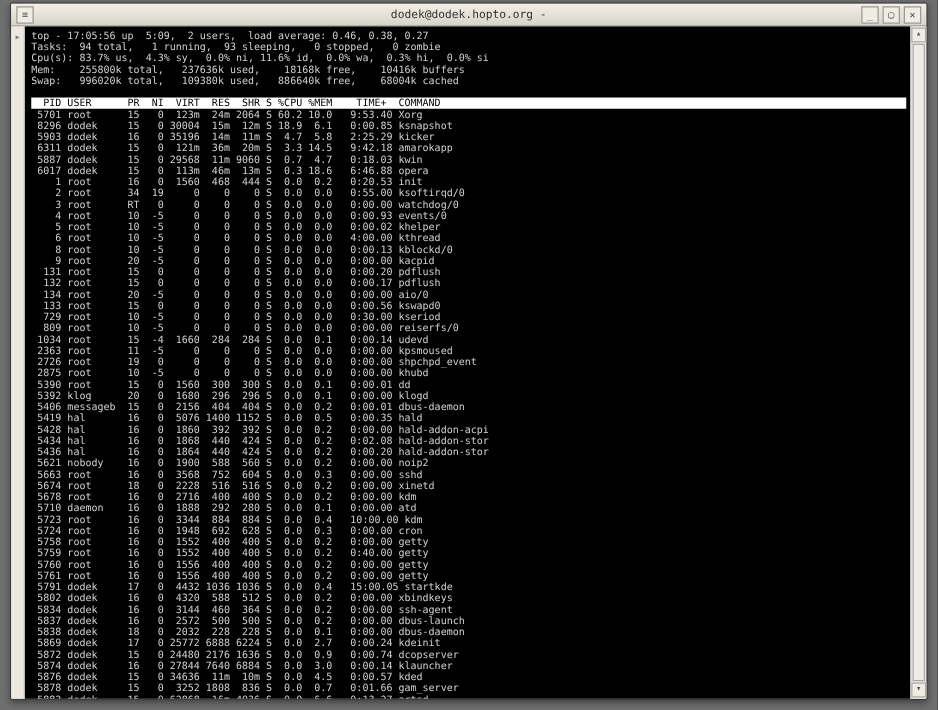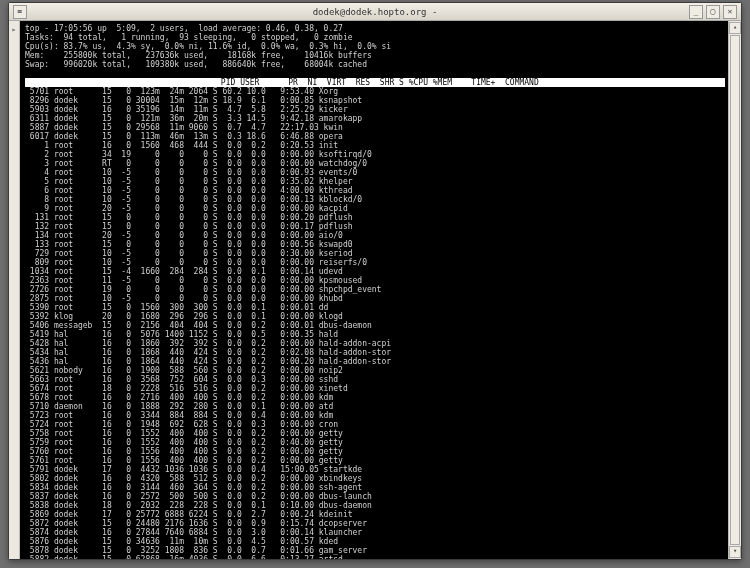--- a/index.html
+++ b/index.html
@@ -7,21 +7,21 @@
   .window { position:absolute; left:8px; top:2px; right:8px; bottom:8px; background:#ebe7df; border:1px solid #3a3a3a; border-radius:2px; box-shadow:0 2px 6px rgba(0,0,0,.4); display:flex; flex-direction:column; }
   .titlebar { height:17px; background:linear-gradient(#f3efe7,#d9d4c9); border-bottom:1px solid #aaa; display:flex; align-items:center; position:relative; font-size:9px; color:#333; }
   .titlebar .left-icons { position:absolute; left:4px; display:flex; gap:4px; }
   .titlebar .right-icons { position:absolute; right:4px; display:flex; gap:3px; }
   .titlebar .title { margin:0 auto; }
   .tb-btn { width:12px; height:12px; border:1px solid #999; background:#efece4; display:flex; align-items:center; justify-content:center; font-size:8px; line-height:8px; color:#444; cursor:pointer; }
   .left-handle { width:10px; background:#ece8df; border-right:1px solid #bbb; display:flex; align-items:flex-start; justify-content:center; padding-top:4px; }
   .left-handle span { font-size:8px; color:#777; }
   .body { flex:1; display:flex; min-height:0; }
   .term { flex:1; background:#000; color:#d0d0d0; font-size:8px; line-height:9px; padding:3px 3px 6px 5px; white-space:pre; overflow:hidden; letter-spacing:0; }
-  .hdr-row { background:#fff; color:#000; display:inline-block; width:100%;text-align:center; }
+  .hdr-row { background:#fff; color:#000; display:inline-block; width:100%; }
   .scrollbar { width:12px; background:#ece8df; border-left:1px solid #bbb; display:flex; flex-direction:column; align-items:center; }
   .sb-btn { width:10px; height:10px; background:#efece4; border:1px solid #aaa; margin:1px 0; font-size:7px; line-height:8px; text-align:center; cursor:pointer; color:#555; }
   .sb-track { flex:1; width:10px; background:#e2ded6; position:relative; }
   .sb-thumb { position:absolute; top:0; left:0; right:0; height:100%; background:#efece4; border:1px solid #aaa; box-sizing:border-box; }
 </style>
 </head>
 <body>
 
 <div class="desktop">
   <div class="window">
@@ -44,27 +44,27 @@
 Tasks:  94 total,   1 running,  93 sleeping,   0 stopped,   0 zombie
 Cpu(s): 83.7% us,  4.3% sy,  0.0% ni, 11.6% id,  0.0% wa,  0.3% hi,  0.0% si
 Mem:    255800k total,   237636k used,    18168k free,    10416k buffers
 Swap:   996020k total,   109380k used,   886640k free,    68004k cached
 
 <span class="hdr-row">  PID USER      PR  NI  VIRT  RES  SHR S %CPU %MEM    TIME+  COMMAND</span>
 <span> 5701 root      15   0  123m  24m 2064 S 60.2 10.0   9:53.40 Xorg</span>
 <span> 8296 dodek     15   0 30004  15m  12m S 18.9  6.1   0:00.85 ksnapshot</span>
 <span> 5903 dodek     16   0 35196  14m  11m S  4.7  5.8   2:25.29 kicker</span>
 <span> 6311 dodek     15   0  121m  36m  20m S  3.3 14.5   9:42.18 amarokapp</span>
-<span> 5887 dodek     15   0 29568  11m 9060 S  0.7  4.7   22:17.03 kwin</span>
+<span> 5887 dodek     15   0 29568  11m 9060 S  0.7  4.7   0:18.03 kwin</span>
 <span> 6017 dodek     15   0  113m  46m  13m S  0.3 18.6   6:46.88 opera</span>
 <span>    1 root      16   0  1560  468  444 S  0.0  0.2   0:20.53 init</span>
-<span>    2 root      34  19     0    0    0 S  0.0  0.0   0:00.00 ksoftirqd/0</span>
+<span>    2 root      34  19     0    0    0 S  0.0  0.0   0:55.00 ksoftirqd/0</span>
 <span>    3 root      RT   0     0    0    0 S  0.0  0.0   0:00.00 watchdog/0</span>
 <span>    4 root      10  -5     0    0    0 S  0.0  0.0   0:00.93 events/0</span>
-<span>    5 root      10  -5     0    0    0 S  0.0  0.0   0:35.02 khelper</span>
+<span>    5 root      10  -5     0    0    0 S  0.0  0.0   0:00.02 khelper</span>
 <span>    6 root      10  -5     0    0    0 S  0.0  0.0   4:00.00 kthread</span>
 <span>    8 root      10  -5     0    0    0 S  0.0  0.0   0:00.13 kblockd/0</span>
 <span>    9 root      20  -5     0    0    0 S  0.0  0.0   0:00.00 kacpid</span>
 <span>  131 root      15   0     0    0    0 S  0.0  0.0   0:00.20 pdflush</span>
 <span>  132 root      15   0     0    0    0 S  0.0  0.0   0:00.17 pdflush</span>
 <span>  134 root      20  -5     0    0    0 S  0.0  0.0   0:00.00 aio/0</span>
 <span>  133 root      15   0     0    0    0 S  0.0  0.0   0:00.56 kswapd0</span>
 <span>  729 root      10  -5     0    0    0 S  0.0  0.0   0:30.00 kseriod</span>
 <span>  809 root      10  -5     0    0    0 S  0.0  0.0   0:00.00 reiserfs/0</span>
 <span> 1034 root      15  -4  1660  284  284 S  0.0  0.1   0:00.14 udevd</span>
@@ -76,33 +76,33 @@
 <span> 5406 messageb  15   0  2156  404  404 S  0.0  0.2   0:00.01 dbus-daemon</span>
 <span> 5419 hal       16   0  5076 1400 1152 S  0.0  0.5   0:00.35 hald</span>
 <span> 5428 hal       16   0  1860  392  392 S  0.0  0.2   0:00.00 hald-addon-acpi</span>
 <span> 5434 hal       16   0  1868  440  424 S  0.0  0.2   0:02.08 hald-addon-stor</span>
 <span> 5436 hal       16   0  1864  440  424 S  0.0  0.2   0:00.20 hald-addon-stor</span>
 <span> 5621 nobody    16   0  1900  588  560 S  0.0  0.2   0:00.00 noip2</span>
 <span> 5663 root      16   0  3568  752  604 S  0.0  0.3   0:00.00 sshd</span>
 <span> 5674 root      18   0  2228  516  516 S  0.0  0.2   0:00.00 xinetd</span>
 <span> 5678 root      16   0  2716  400  400 S  0.0  0.2   0:00.00 kdm</span>
 <span> 5710 daemon    16   0  1888  292  280 S  0.0  0.1   0:00.00 atd</span>
-<span> 5723 root      16   0  3344  884  884 S  0.0  0.4   0:00.00 kdm</span>
+<span> 5723 root      16   0  3344  884  884 S  0.0  0.4   10:00.00 kdm</span>
 <span> 5724 root      16   0  1948  692  628 S  0.0  0.3   0:00.00 cron</span>
 <span> 5758 root      16   0  1552  400  400 S  0.0  0.2   0:00.00 getty</span>
 <span> 5759 root      16   0  1552  400  400 S  0.0  0.2   0:40.00 getty</span>
 <span> 5760 root      16   0  1556  400  400 S  0.0  0.2   0:00.00 getty</span>
 <span> 5761 root      16   0  1556  400  400 S  0.0  0.2   0:00.00 getty</span>
 <span> 5791 dodek     17   0  4432 1036 1036 S  0.0  0.4   15:00.05 startkde</span>
 <span> 5802 dodek     16   0  4320  588  512 S  0.0  0.2   0:00.00 xbindkeys</span>
 <span> 5834 dodek     16   0  3144  460  364 S  0.0  0.2   0:00.00 ssh-agent</span>
 <span> 5837 dodek     16   0  2572  500  500 S  0.0  0.2   0:00.00 dbus-launch</span>
-<span> 5838 dodek     18   0  2032  228  228 S  0.0  0.1   0:10.00 dbus-daemon</span>
+<span> 5838 dodek     18   0  2032  228  228 S  0.0  0.1   0:00.00 dbus-daemon</span>
 <span> 5869 dodek     17   0 25772 6888 6224 S  0.0  2.7   0:00.24 kdeinit</span>
-<span> 5872 dodek     15   0 24480 2176 1636 S  0.0  0.9   0:15.74 dcopserver</span>
+<span> 5872 dodek     15   0 24480 2176 1636 S  0.0  0.9   0:00.74 dcopserver</span>
 <span> 5874 dodek     16   0 27844 7640 6884 S  0.0  3.0   0:00.14 klauncher</span>
 <span> 5876 dodek     15   0 34636  11m  10m S  0.0  4.5   0:00.57 kded</span>
 <span> 5878 dodek     15   0  3252 1808  836 S  0.0  0.7   0:01.66 gam_server</span>
 <span> 5882 dodek     15   0 62868  16m 4036 S  0.0  6.6   0:13.27 artsd</span>
 
 
 
 
 
 

